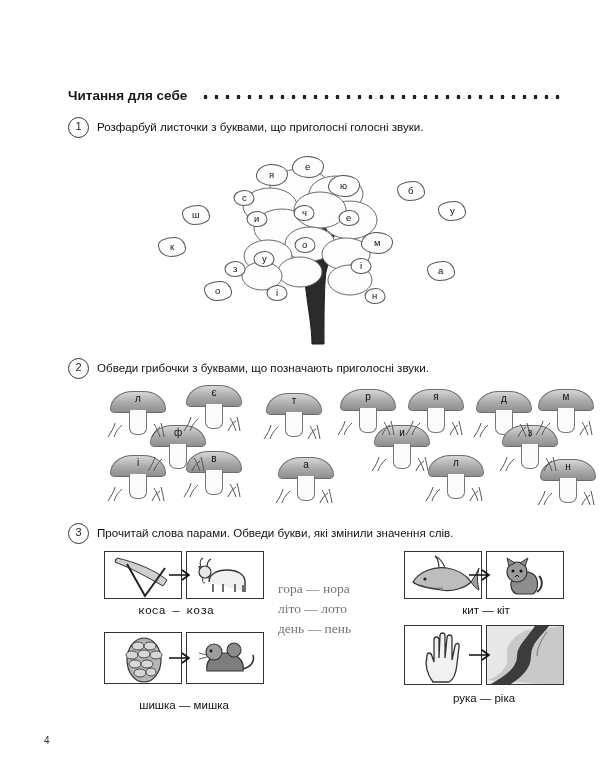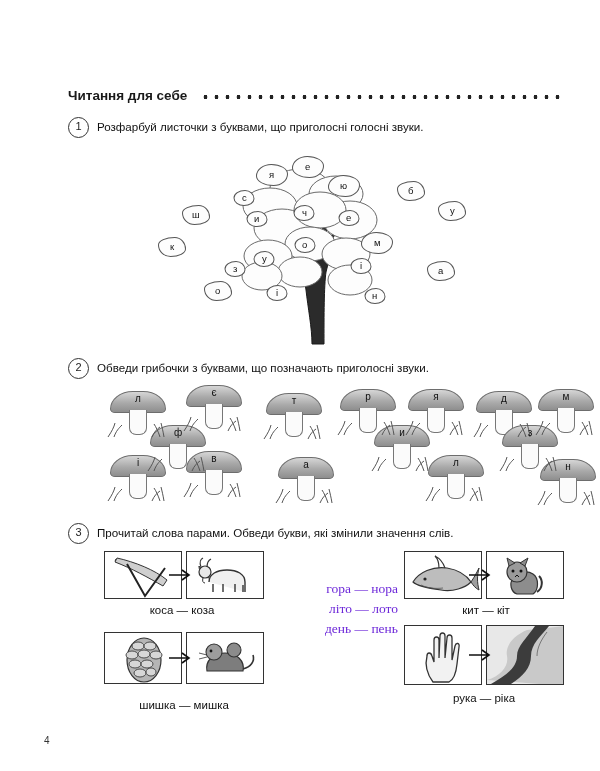--- a/index.html
+++ b/index.html
@@ -209,25 +209,25 @@
     position: absolute;
     font-size: 11.5px;
     color: #111;
     text-align: center;
   }
   .center-words {
     position: absolute;
     left: 278px;
     top: 579px;
     width: 120px;
-    text-align: right;
+    text-align: left;
     font-family: "Liberation Serif", serif;
     font-size: 13.5px;
     line-height: 20px;
-    color: #6d28d9;
+    color: #737373;
   }
   .arrow {
     position: absolute;
     z-index: 5;
   }
 
   .page-num {
     position: absolute;
     left: 44px;
     top: 735px;
@@ -444,21 +444,21 @@
       <path d="M22 30 C22 22 30 18 40 18 C50 18 58 22 58 30 L58 40 M26 40 L26 32 M36 40 L36 32 M48 40 L48 32 M56 40 L56 33" stroke="#333" stroke-width="1.4" fill="#f0f0f0"></path>
       <path d="M22 26 C16 24 12 20 12 14 C14 18 18 21 22 22" fill="#ddd" stroke="#333" stroke-width="1"></path>
       <circle cx="18" cy="20" r="6" fill="#e8e8e8" stroke="#333" stroke-width="1.2"></circle>
       <path d="M14 15 C12 10 14 7 16 6 M20 15 C20 10 22 8 24 7" stroke="#333" stroke-width="1.2" fill="none"></path>
       <path d="M16 26 C15 29 16 31 18 31" stroke="#333" stroke-width="1" fill="none"></path>
     </svg>
   </div>
   <svg class="arrow" style="left:168px; top:568px;" width="26" height="14" viewBox="0 0 26 14">
     <path d="M1 7 H20 M14 2 L21 7 L14 12" stroke="#111" stroke-width="1.6" fill="none"></path>
   </svg>
-  <div class="cap-text" style="left:102px; top:604px; width:160px;">коса — коза</div>
+  <div class="cap-text" style="left:96px; top:604px; width:160px;font-family:Liberation Mono, monospace;">коса — коза</div>
 
   <div class="pic-box" style="left:404px; top:551px; width:78px; height:48px;">
     <svg width="78" height="48" viewBox="0 0 78 48">
       <path d="M8 30 C14 20 28 14 42 16 C54 18 62 24 66 30 C60 36 48 40 36 38 C22 36 12 34 8 30 Z" fill="#bdbdbd" stroke="#333" stroke-width="1.2"></path>
       <path d="M66 30 C70 24 72 20 74 16 C72 24 72 30 74 38 C70 36 68 33 66 30 Z" fill="#9e9e9e" stroke="#333" stroke-width="1"></path>
       <path d="M34 16 C34 10 32 6 30 4 C34 6 38 10 40 16" stroke="#333" stroke-width="1.1" fill="none"></path>
       <circle cx="20" cy="27" r="1.6" fill="#222"></circle>
       <path d="M16 33 C22 36 30 37 38 36" stroke="#555" stroke-width="0.8" fill="none"></path>
     </svg>
   </div>

